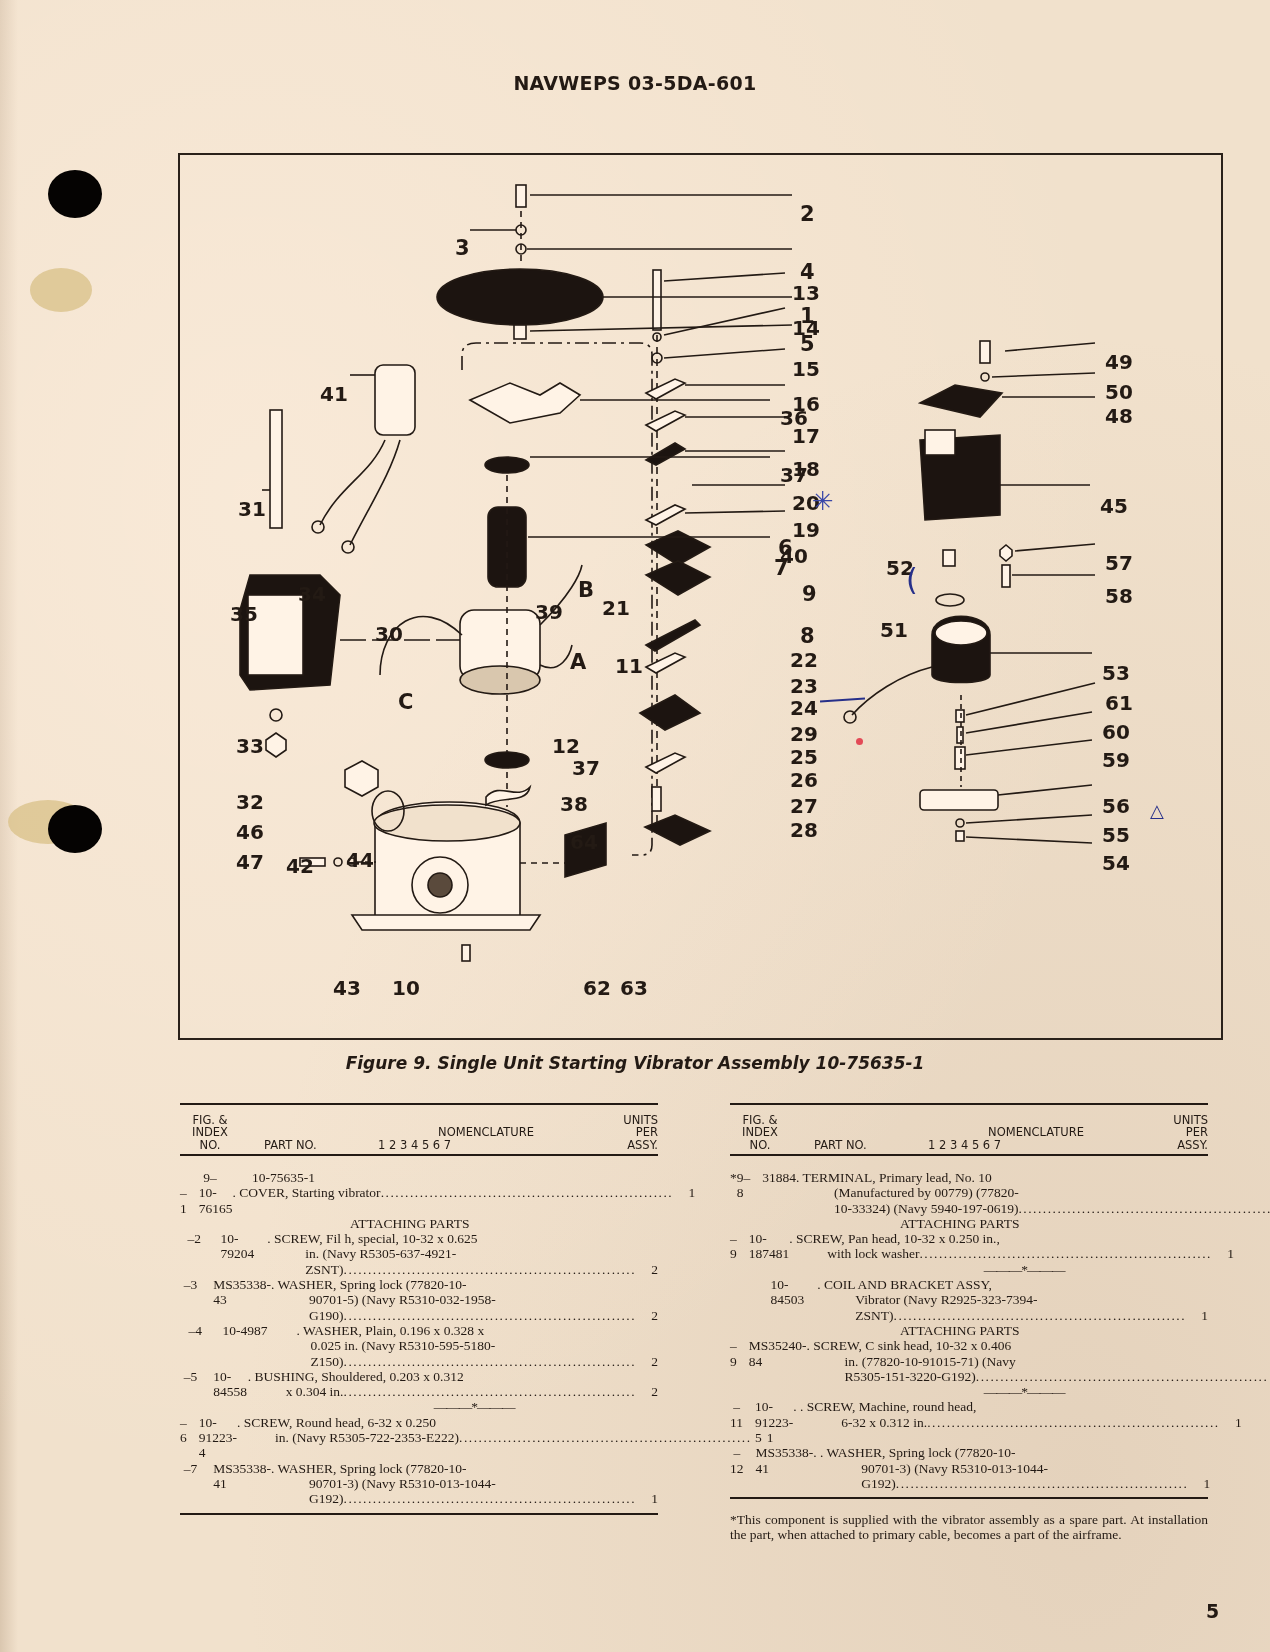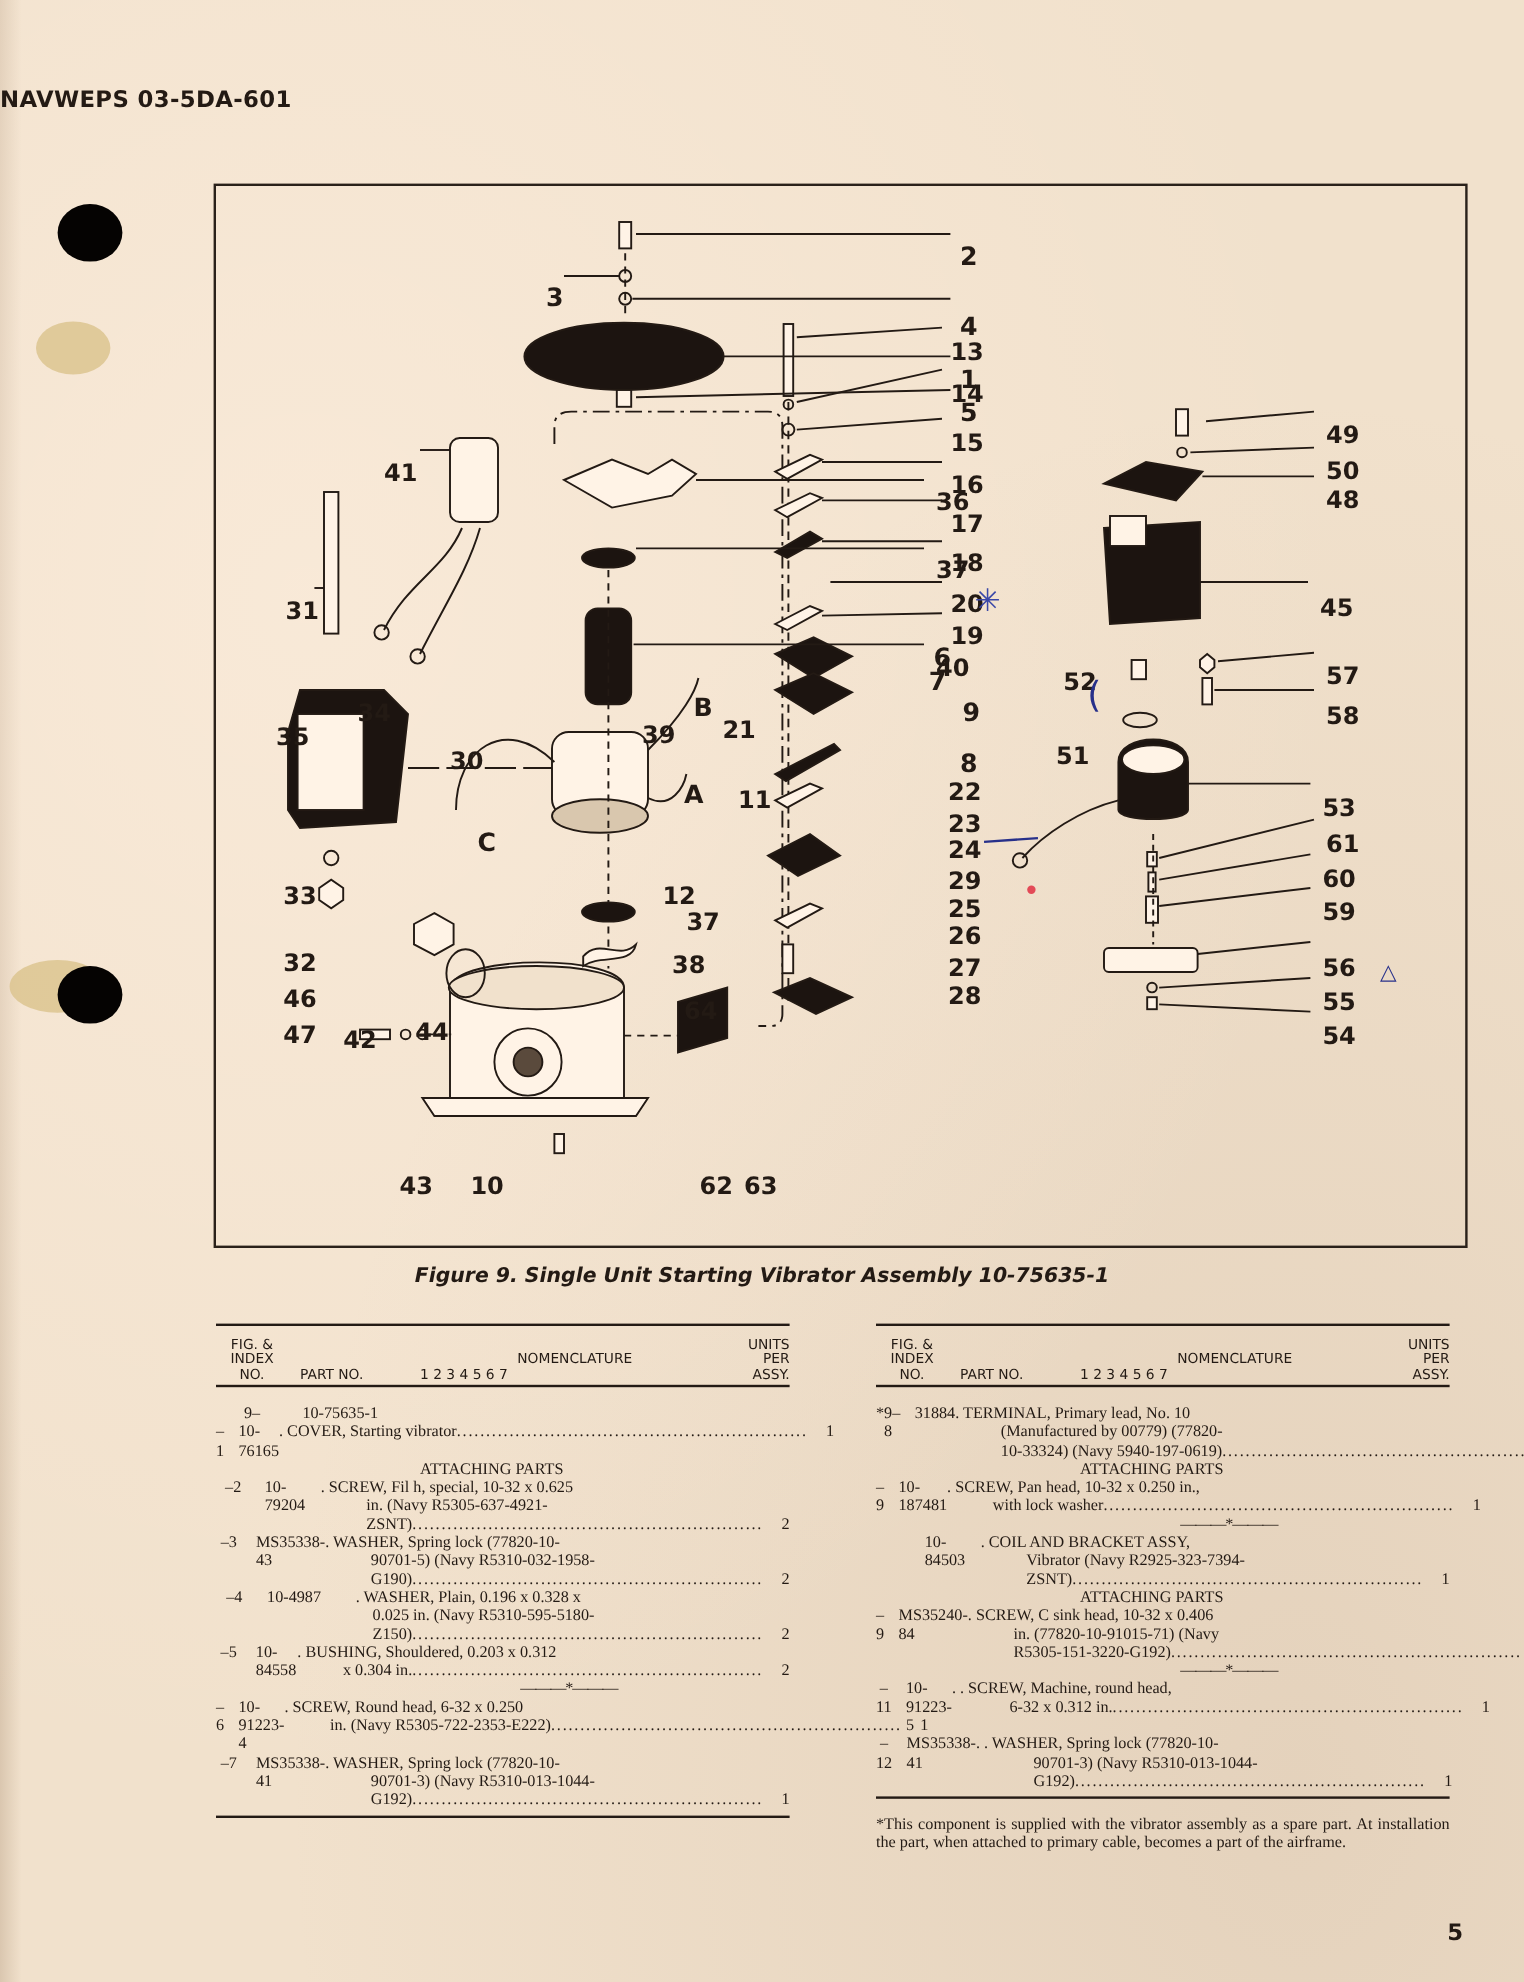--- a/index.html
+++ b/index.html
@@ -5,33 +5,33 @@
   html,body{margin:0;padding:0;}
   body{width:1270px;height:1652px;position:relative;overflow:hidden;
     background:#f1e1cc;
     background-image:radial-gradient(ellipse at 20% 30%, rgba(255,240,225,.55), rgba(0,0,0,0) 60%),
                      radial-gradient(ellipse at 85% 90%, rgba(190,165,140,.25), rgba(0,0,0,0) 55%),
                      linear-gradient(90deg, rgba(150,120,90,.25) 0, rgba(0,0,0,0) 18px);
     color:#231a14;font-family:"Liberation Serif",serif;}
   .hole{position:absolute;border-radius:50%;}
   .hole.black{background:#050302;width:54px;height:48px;left:48px;}
   .hole.stain{background:#dcc48f;width:62px;height:44px;left:30px;opacity:.85;}
-  .header{position:absolute;top:72px;left:0;width:1270px;
+  .header{position:absolute;top:72px;left:0;width:1270px;text-align:center;
     font-family:"DejaVu Sans",sans-serif;font-weight:bold;font-size:19px;letter-spacing:.3px;}
   .figbox{position:absolute;left:178px;top:153px;width:1045px;height:887px;border:2px solid #2a211a;box-sizing:border-box;}
   .figbox svg{position:absolute;left:0;top:0;}
   .lbl{font-family:"DejaVu Sans",sans-serif;font-weight:bold;font-size:21px;fill:#231a14;}
   .lbl.cond{font-size:20px;}
   .caption{position:absolute;top:1053px;left:0;width:1270px;text-align:center;
     font-family:"DejaVu Sans",sans-serif;font-weight:bold;font-style:italic;font-size:17px;}
   .tbl{position:absolute;top:1103px;width:478px;font-size:13.5px;line-height:15.3px;}
   .tbl.left{left:180px;}
   .tbl.right{left:730px;}
   .tbl .rule{border-top:2px solid #231a14;}
-  .thead{display:flex;align-items:flex-end;height:46px;font-family:"DejaVu Sans",sans-serif;font-size:11.5px;line-height:12.5px;padding-bottom:3px;}
+  .thead{display:flex;align-items:flex-end;height:46px;font-family:"DejaVu Sans",sans-serif;font-size:11.5px;line-height:12.5px;padding-bottom:3px;gap:14px;}
   .thead .c1{width:60px;text-align:center;}
   .thead .c2{width:100px;padding-left:10px;}
   .thead .c3{flex:1;}
   .thead .c3 .nom{text-align:center;}
   .thead .c4{width:50px;text-align:right;}
   .tbody{padding-top:14px;}
   .row{display:flex;}
   .row .idx{width:60px;text-align:center;}
   .row .pn{width:110px;padding-left:12px;box-sizing:border-box;}
   .row .desc{flex:1;}

